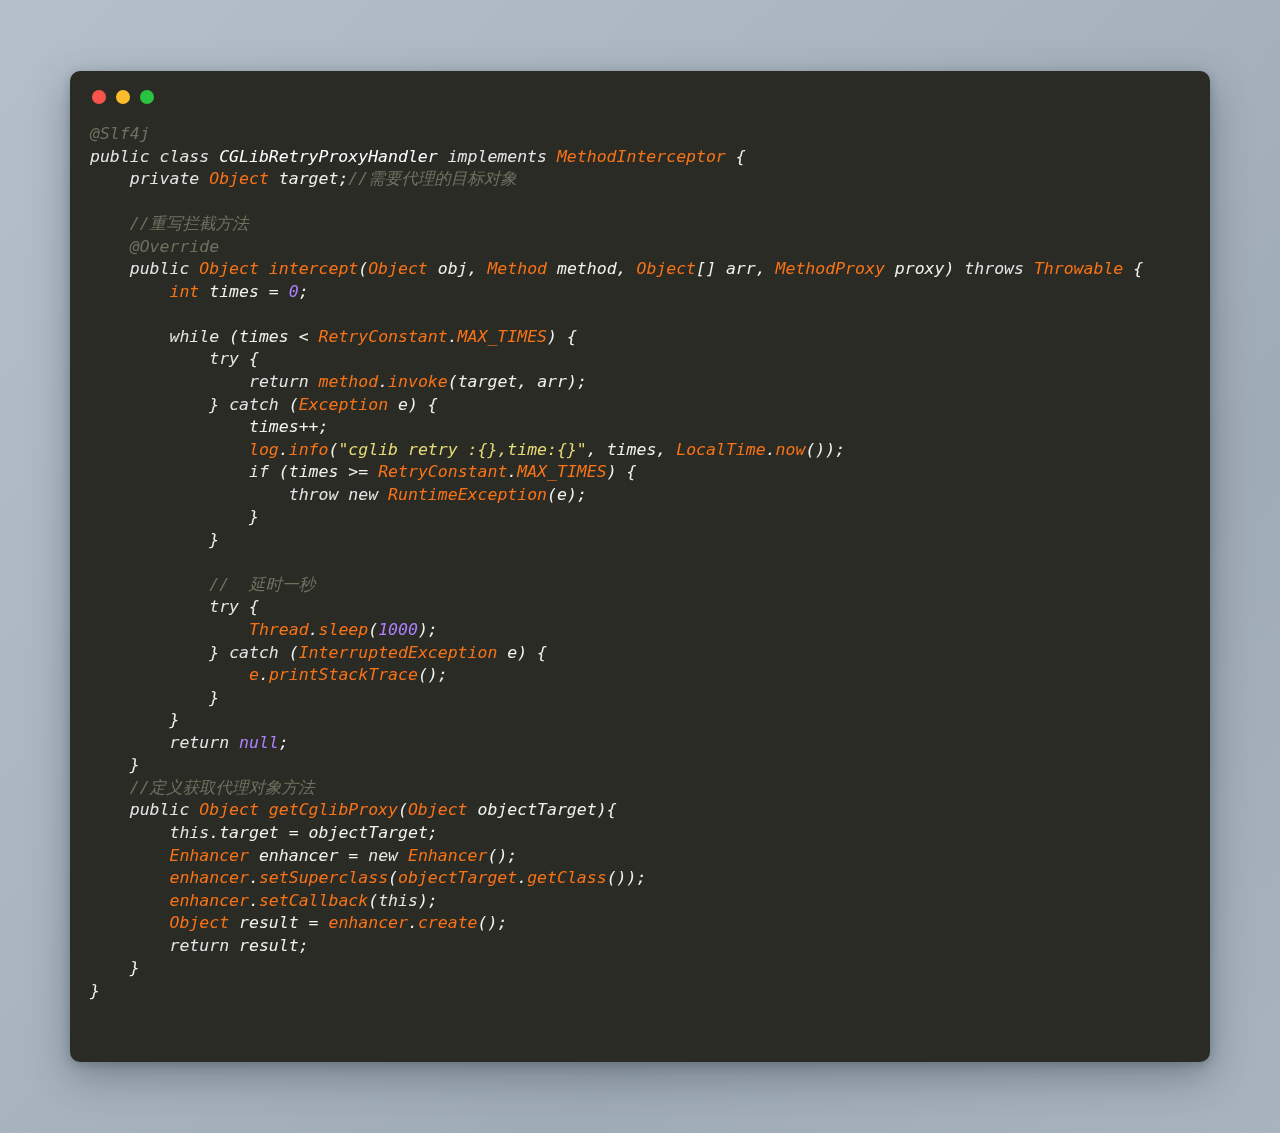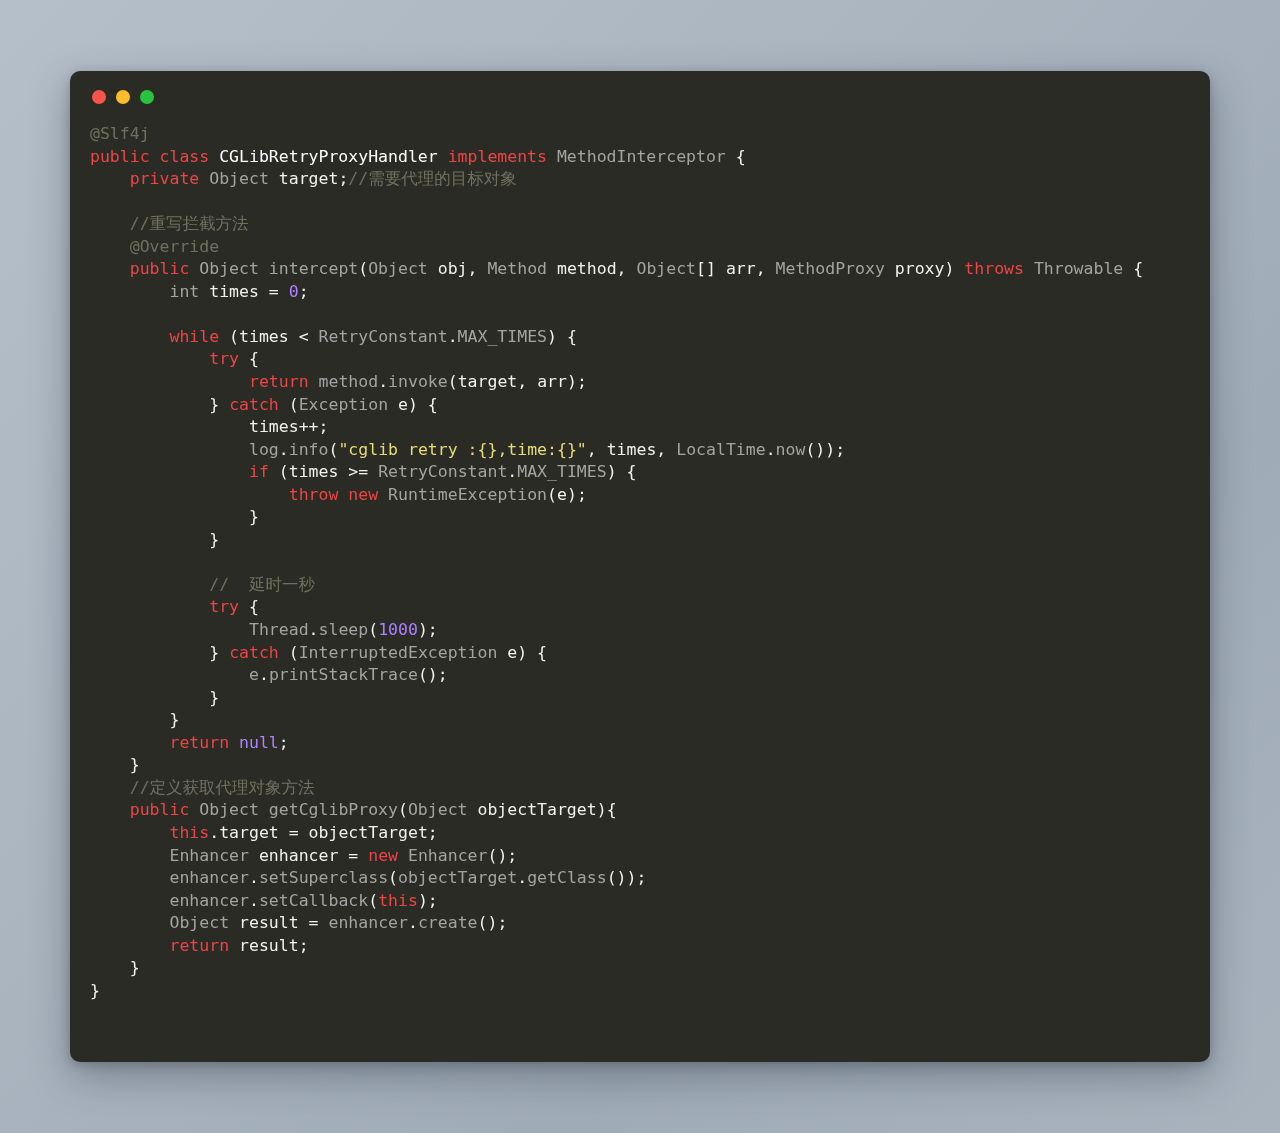--- a/index.html
+++ b/index.html
@@ -21,20 +21,21 @@
   #window {
     position: absolute;
     left: 70px;
     top: 71px;
     width: 1140px;
     height: 991px;
     background: #2b2b26;
     border-radius: 10px;
     box-shadow: 0 14px 40px rgba(40,50,60,0.38), 0 3px 10px rgba(40,50,60,0.25);
     overflow: hidden;
+    font-style: italic;
   }
 
   #titlebar {
     height: 52px;
     display: flex;
     align-items: center;
     padding-left: 22px;
     gap: 10px;
   }
 
@@ -52,22 +53,22 @@
     line-height: 22.55px;
     white-space: pre-wrap;
     word-break: break-word;
     color: #e8e8e3;
     letter-spacing: 0px;
   }
 
   .ln { display: block; min-height: 22.55px; }
 
   
-  .kw   { color: #ef4444; }   
-  .typ  { color: #a3a3a3; }   
+  .kw   { color: #e5e5e5; }   
+  .typ  { color: #f97316; }   
   .cls  { color: #ffffff; }   
   .str  { color: #e6db74; }   
   .num  { color: #ae81ff; }   
   .com  { color: #6f705e; }   
   .pl   { color: #f2f2ec; }   
 </style>
 </head>
 <body>
 
 <div id="window">

